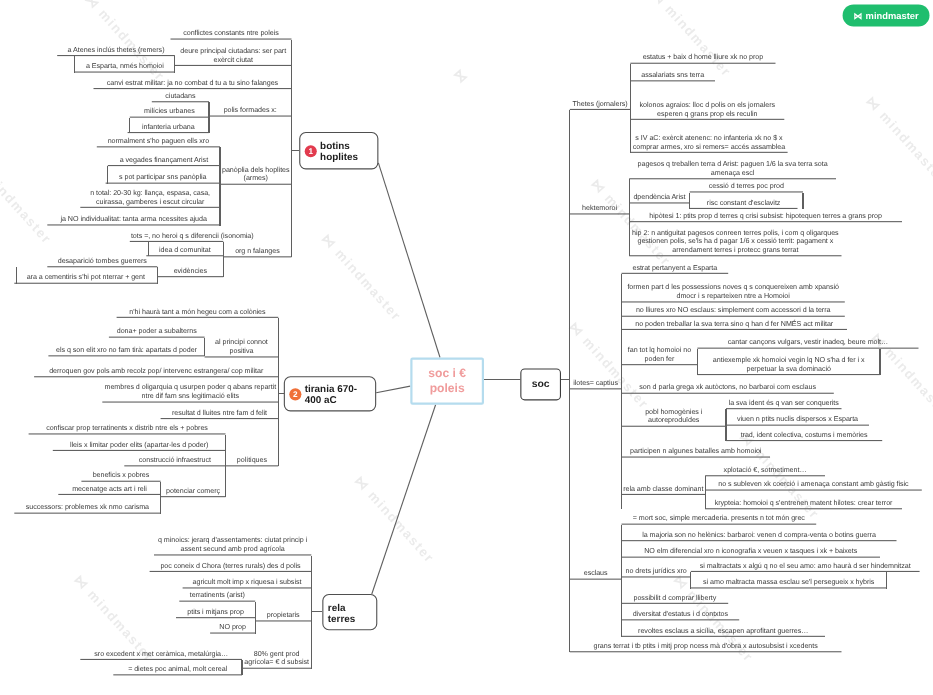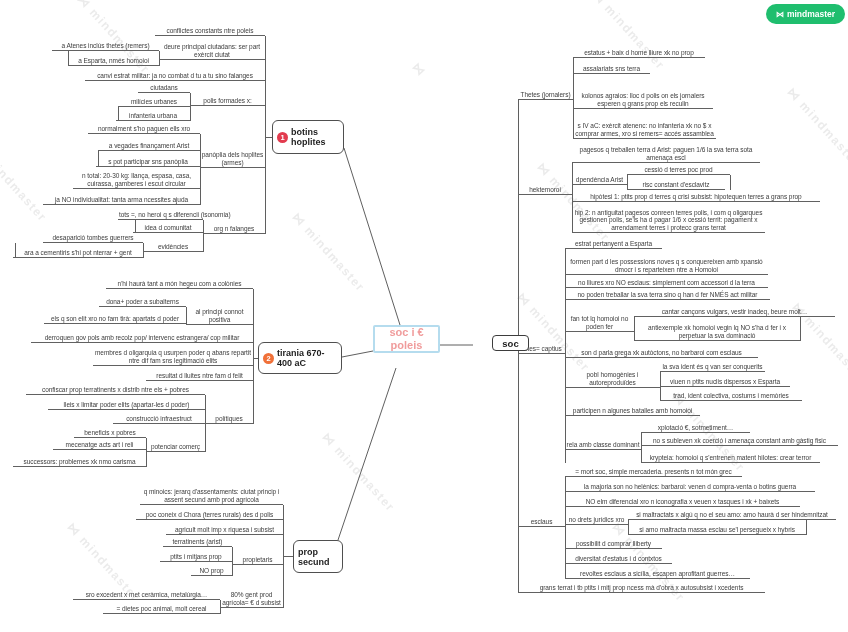--- a/index.html
+++ b/index.html
@@ -97,36 +97,36 @@
       <path d="M338 540 L396 368"></path>
         <path d="M440 345 L473 345"></path>
     </g>
   </svg>
 
   <div class="brand">
     <span class="glyph">⋈</span>
     <span>mindmaster</span>
   </div>
 
-  <div id="central" style="left:373px;top:325px;width:67px;height:28px">
+  <div id="central" style="left:373px;top:325px;width:67px;height:43px">
       <span class="ml" style="white-space:normal">soc i € poleis</span>
     </div>
 
   <div class="box" style="left:272px;top:120px;width:72px;height:34px">
     <span class="badge" style="background:#e23b4e">1</span>
     <span>botins hoplites</span>
   </div>
   <div class="box" style="left:258px;top:342px;width:84px;height:32px">
     <span class="badge" style="background:#f07038">2</span>
     <span>tirania 670-400 aC</span>
   </div>
   <div class="box" style="left:293px;top:540px;width:50px;height:33px">
-    <span>prop secund</span>
-  </div>
-  <div id="socbox" style="left:492px;top:335px;width:37px;height:16px">
+    <span>rela terres</span>
+  </div>
+  <div id="socbox" style="left:473px;top:335px;width:37px;height:29px">
       <span>soc</span>
     </div>
 
   <div class="nd" style="left:155px;bottom:596px;width:110px">conflictes constants ntre poleis</div>
   <div class="nd ml" style="left:159px;bottom:572px;width:106px">deure principal ciutadans: ser part exèrcit ciutat</div>
   <div class="nd" style="left:52px;bottom:581px;width:107px">a Atenes inclús thetes (remers)</div>
   <div class="nd" style="left:68px;bottom:566px;width:91px">a Esparta, nmés homoioi</div>
   <div class="nd" style="left:85px;bottom:551px;width:180px">canvi estrat militar: ja no combat d tu a tu sino falanges</div>
   <div class="nd" style="left:190px;bottom:526px;width:75px">polis formades x:</div>
   <div class="nd" style="left:138px;bottom:539px;width:52px">ciutadans</div>

